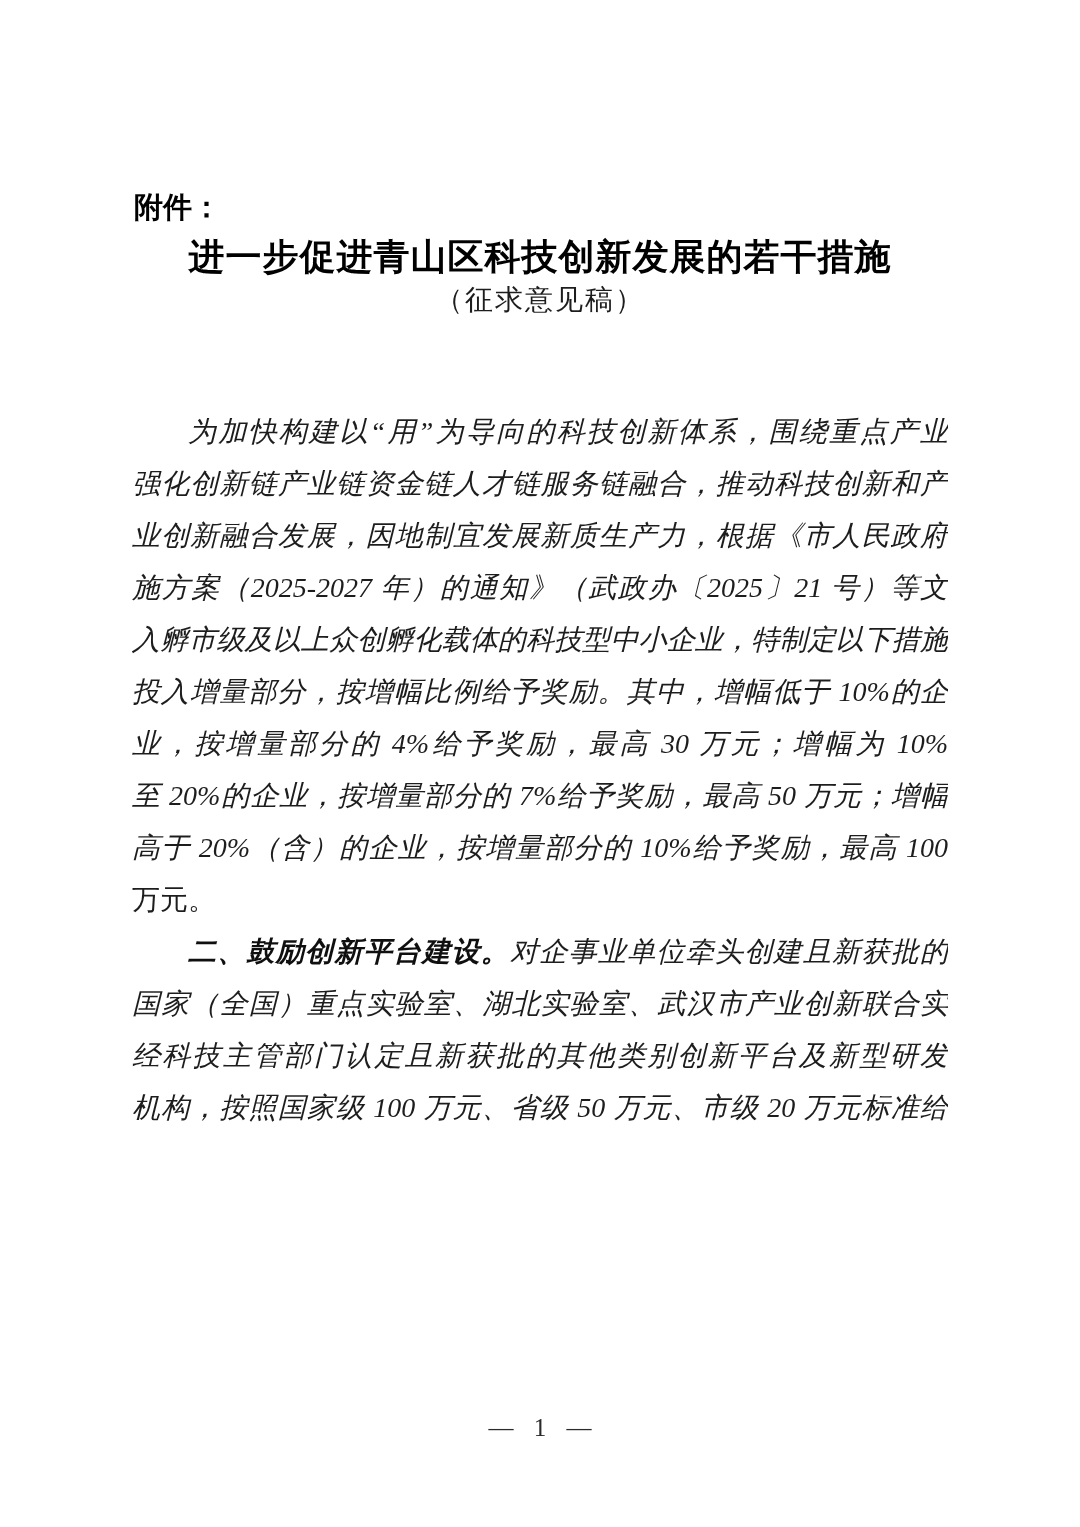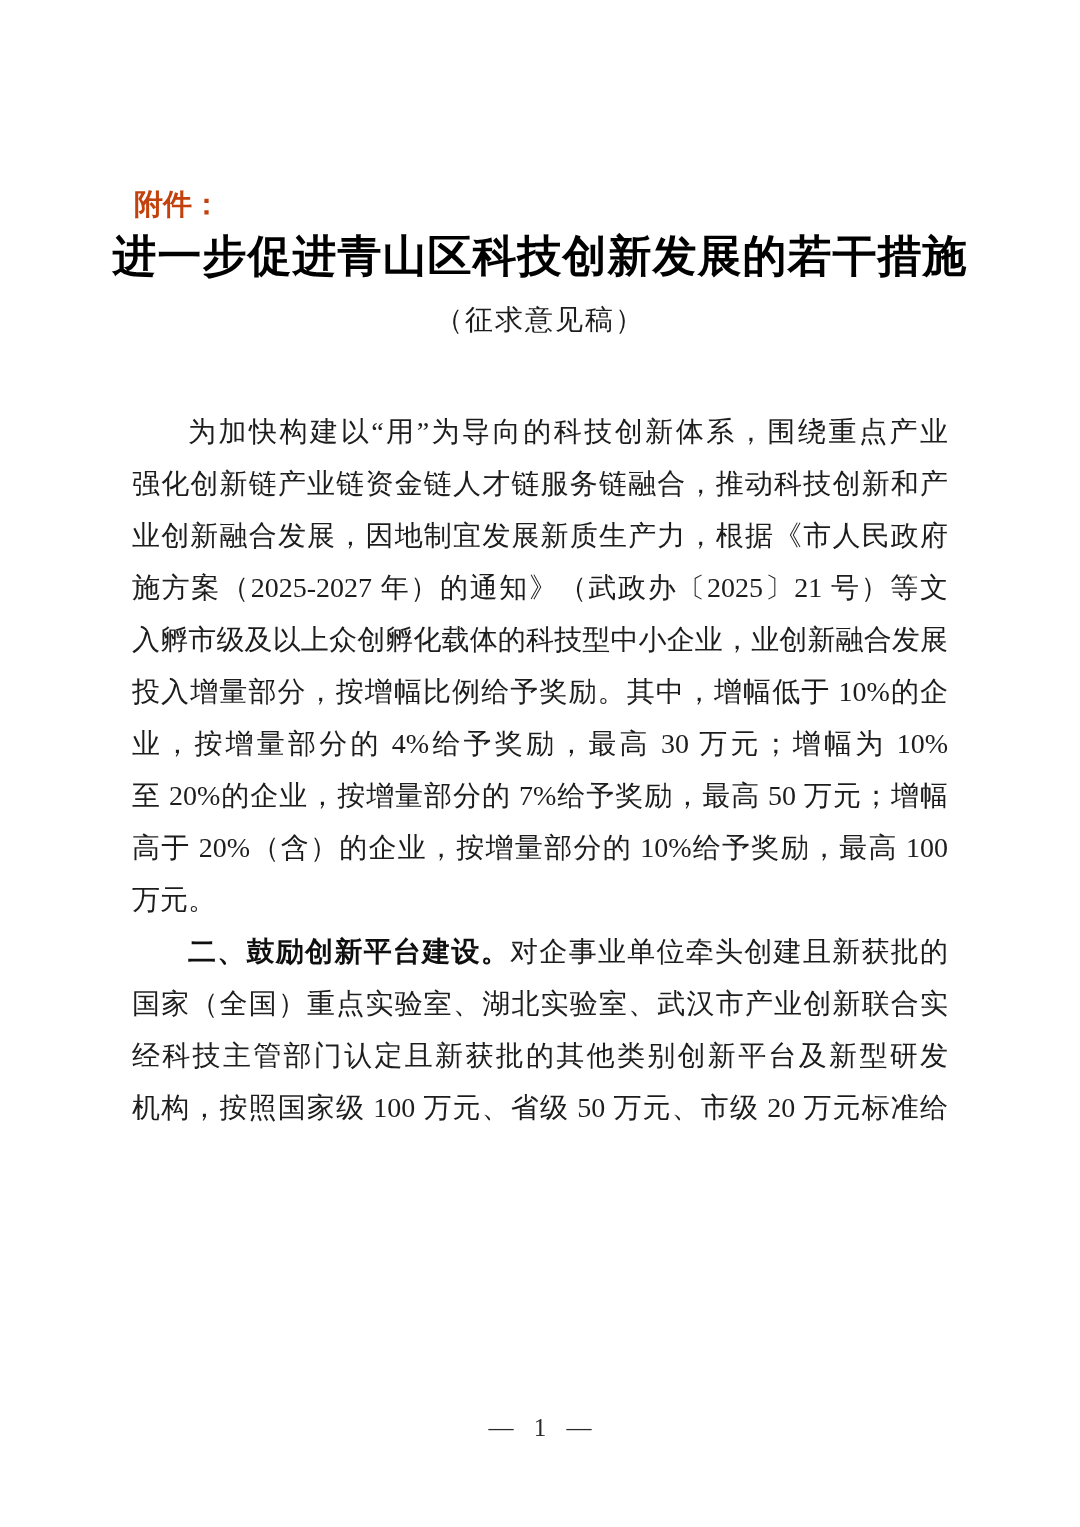--- a/index.html
+++ b/index.html
@@ -14,43 +14,43 @@
     margin: 0 auto;
     background: #ffffff;
     color: #1d1d1d;
     font-family: "Liberation Serif", serif;
     overflow: hidden;
   }
   .attachment-label {
     position: absolute;
     top: 190px;
     left: 134px;
-    font-family: Liberation Mono, monospace;
+    font-family: Liberation Serif, serif;
     font-weight: 700;
     font-size: 29px;
     line-height: 34px;
-    color: #c2410c;
+    color: #000000;
   }
   .doc-title {
     position: absolute;
     top: 231px;
     left: 0;
     width: 100%;
     margin: 0;
     text-align: center;
     font-family: "Liberation Serif", serif;
     font-weight: 700;
-    font-size: 44px;
+    font-size: 36px;
     line-height: 52px;
     letter-spacing: 1px;
     color: #000000;
   }
   .doc-subtitle {
     position: absolute;
-    top: 301px;
+    top: 281px;
     left: 0;
     width: 100%;
     text-align: center;
     font-family: "Liberation Serif", serif;
     font-size: 28px;
     line-height: 38px;
     letter-spacing: 2px;
     color: #1d1d1d;
   }
   .doc-body {
@@ -64,20 +64,21 @@
     line-height: 52px;
     font-size: 28px;
     white-space: nowrap;
     color: #1d1d1d;
   }
   .line.fill {
     white-space: normal;
     text-align: justify;
     text-align-last: justify;
     overflow: hidden;
+    font-style: italic;
   }
   .line.indent {
     padding-left: 56px;
   }
   .sec-heading {
     font-family: "Liberation Sans", sans-serif;
     font-weight: 700;
     color: #0f0f0f;
   }
   .page-footer {
@@ -103,21 +104,21 @@
 
   <div class="doc-subtitle">（征求意见稿）</div>
 
   <div class="doc-body">
 
     <div class="line indent fill">为加快构建以“用”为导向的科技创新体系，围绕重点产业</div>
     <div class="line fill">强化创新链产业链资金链人才链服务链融合，推动科技创新和产</div>
     <div class="line fill">业创新融合发展，因地制宜发展新质生产力，根据《市人民政府</div>
     <div class="line fill">施方案（2025-2027 年）的通知》（武政办〔2025〕21 号）等文</div>
 
-    <div class="line fill">入孵市级及以上众创孵化载体的科技型中小企业，业创新融合发展</div>
+    <div class="line fill">入孵市级及以上众创孵化载体的科技型中小企业，特制定以下措施</div>
     <div class="line fill">投入增量部分，按增幅比例给予奖励。其中，增幅低于 10%的企</div>
     <div class="line fill">业，按增量部分的 4%给予奖励，最高 30 万元；增幅为 10%（含）</div>
     <div class="line fill">至 20%的企业，按增量部分的 7%给予奖励，最高 50 万元；增幅</div>
     <div class="line fill">高于 20%（含）的企业，按增量部分的 10%给予奖励，最高 100</div>
     <div class="line">万元。</div>
 
     <div class="line indent fill"><span class="sec-heading">二、鼓励创新平台建设。</span><span>对企事业单位牵头创建且新获批的</span></div>
     <div class="line fill">国家（全国）重点实验室、湖北实验室、武汉市产业创新联合实</div>
     <div class="line fill">经科技主管部门认定且新获批的其他类别创新平台及新型研发</div>
     <div class="line fill">机构，按照国家级 100 万元、省级 50 万元、市级 20 万元标准给</div>

